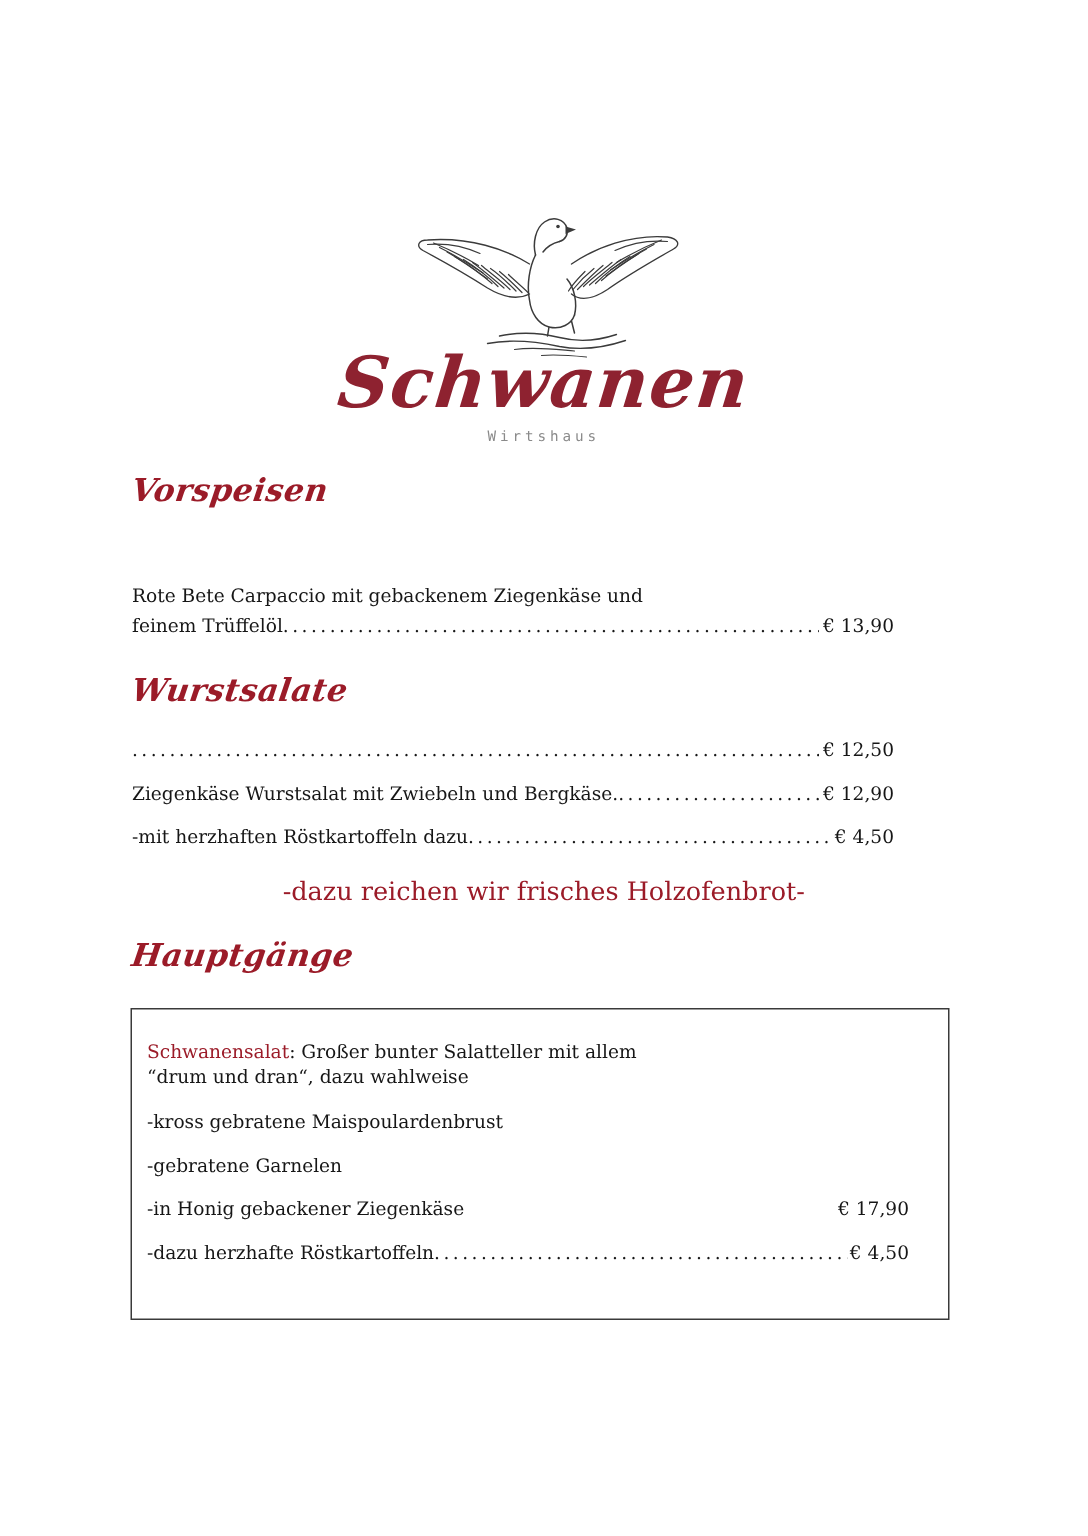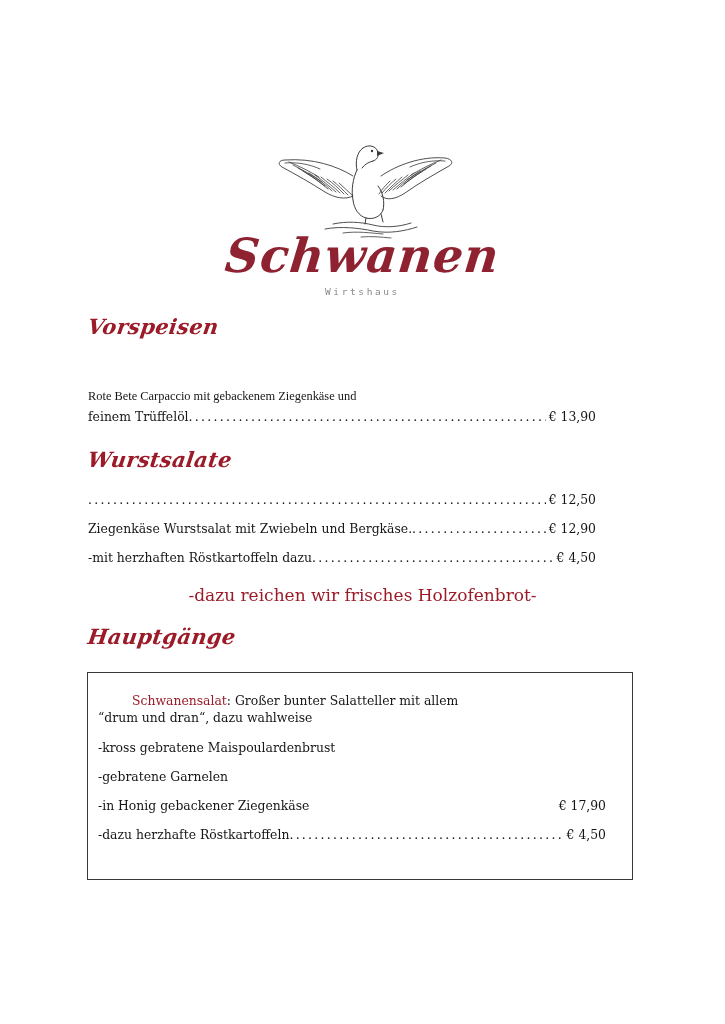--- a/index.html
+++ b/index.html
@@ -101,21 +101,20 @@
     content: "..................................................................................";
   }
   .menu-line .price {
     flex: 0 0 auto;
     padding-left: 2px;
   }
 
   
   .menu-line.plain {
     display: block;
-    font-family: Liberation Serif, serif;
   }
 
   .center-note {
     position: absolute;
     left: 0;
     right: 0;
     text-align: center;
     font-family: "DejaVu Serif", serif;
     font-size: 17px;
     color: #9b1b28;
@@ -151,21 +150,21 @@
   .box-line .leader {
     flex: 1 1 auto;
     overflow: hidden;
     white-space: nowrap;
     letter-spacing: 2.3px;
   }
   .box-line .leader::after {
     content: "..................................................................................";
   }
   .box-line .price { flex: 0 0 auto; padding-left: 2px; }
-  .accent { color: #9b1b28; margin-left: 34px; }
+  .accent { color: #9b1b28; }
 </style>
 </head>
 <body>
 
 <div class="page">
 
   <div class="logo-block">
     <svg class="swan-mark" viewBox="0 0 196 104" aria-hidden="true">
       <g fill="none" stroke="#3b3b3b" stroke-width="0.8" stroke-linecap="round">
 

